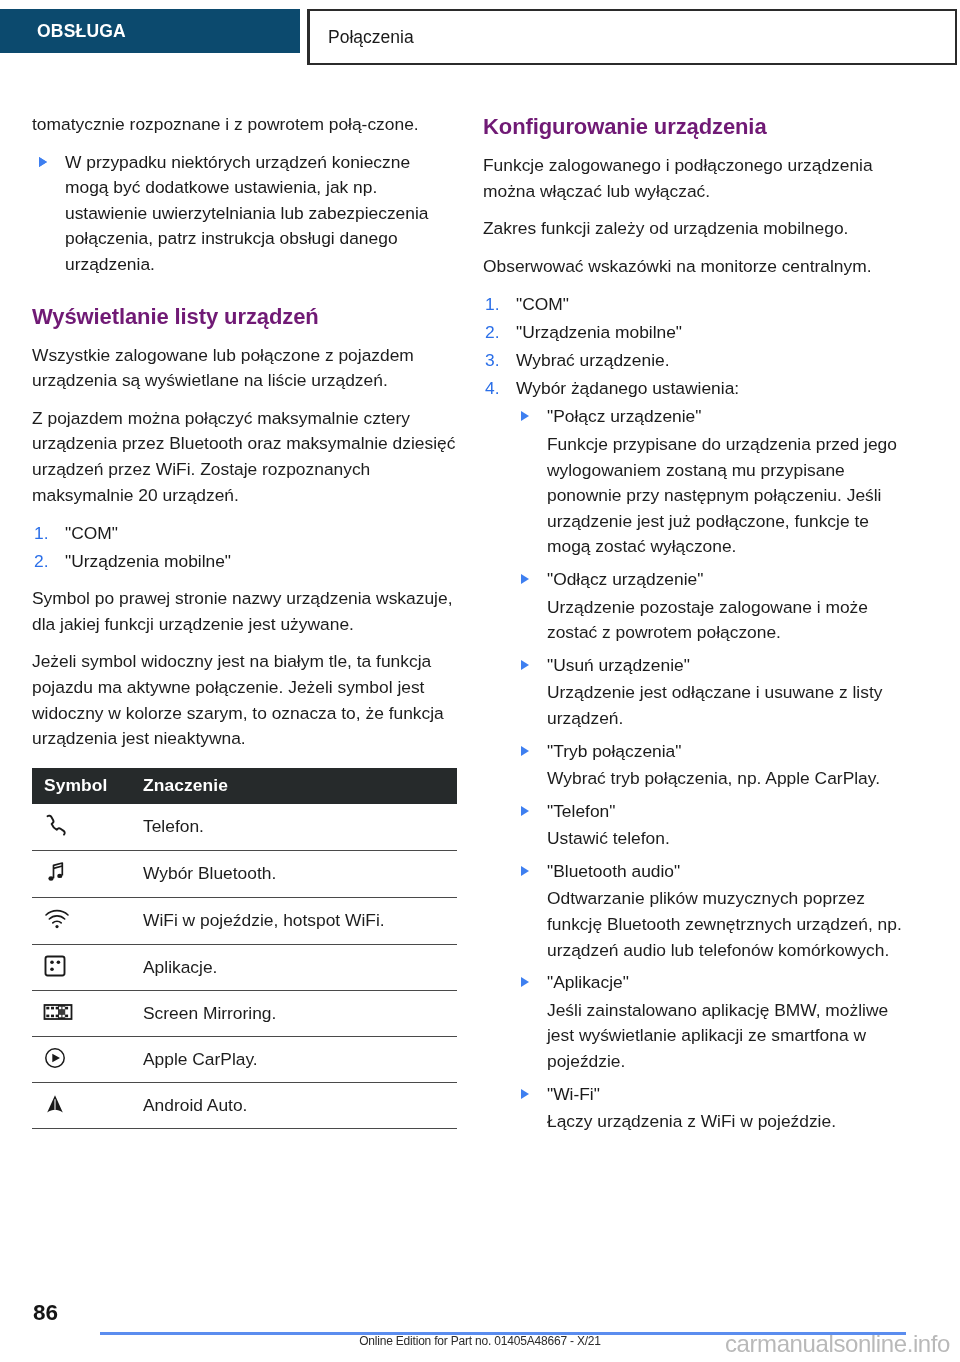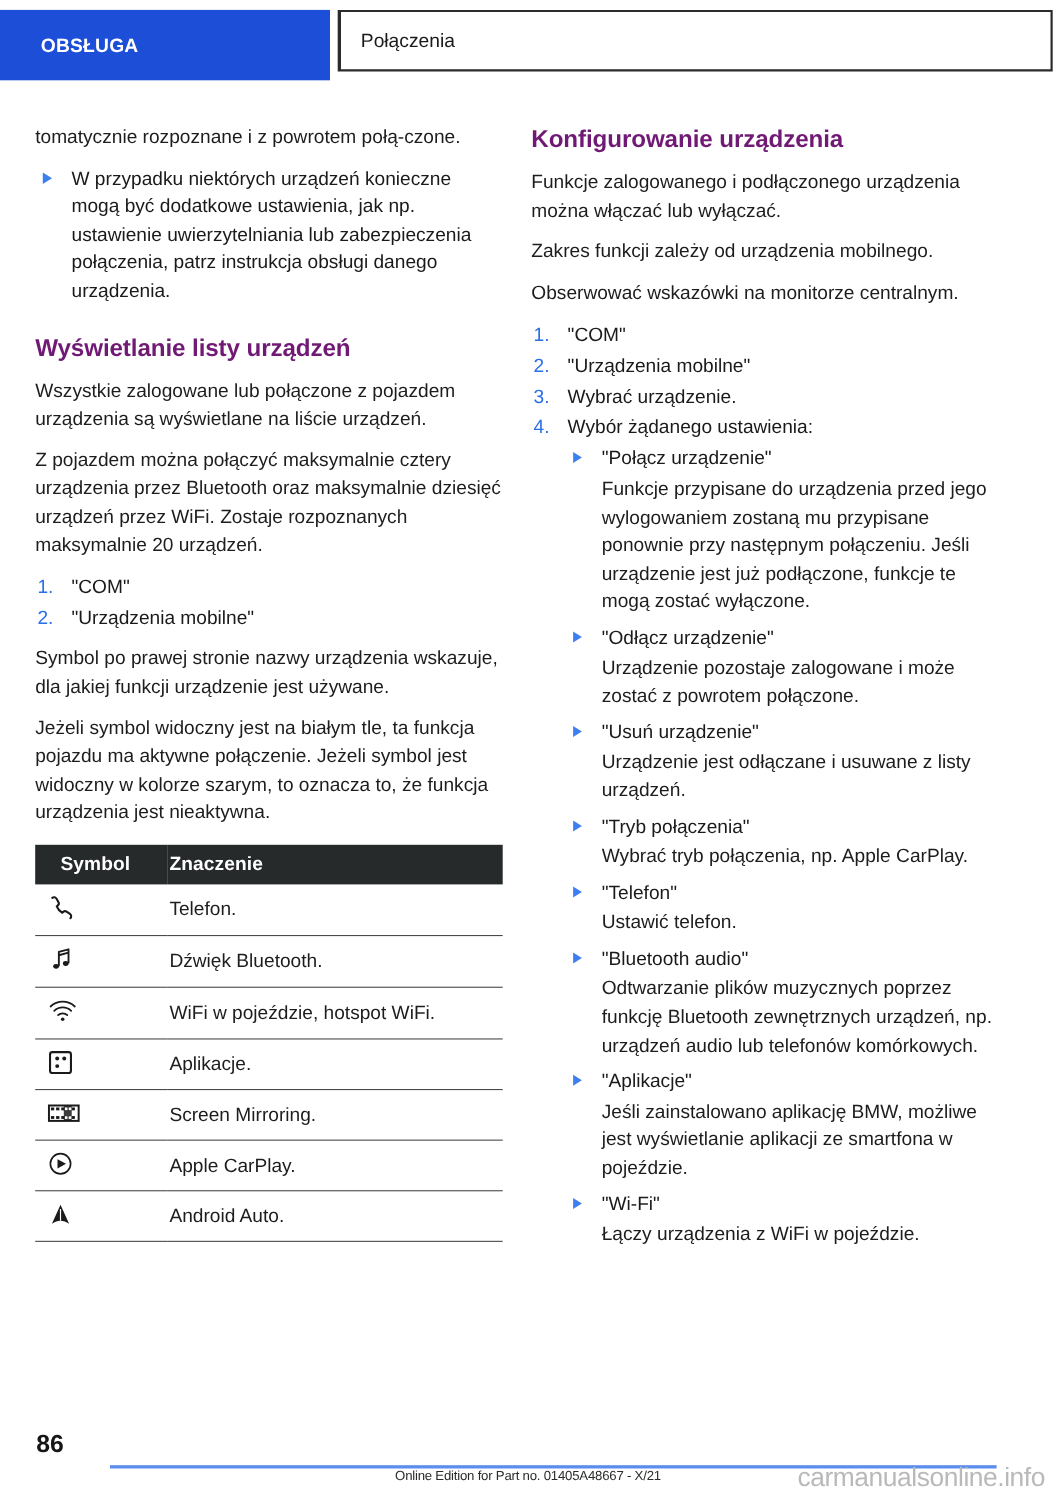--- a/index.html
+++ b/index.html
@@ -22,22 +22,22 @@
     top: 9px;
     left: 0;
     width: 960px;
     height: 56px;
   }
   .header-tab {
     position: absolute;
     left: 0;
     top: 0;
     width: 300px;
-    height: 64px;
-    background: #1d4ed8;
+    height: 44px;
+    background: #0c4a6e;
     display: flex;
     align-items: center;
   }
   .header-tab-label {
     color: #ffffff;
     font-weight: bold;
     font-size: 17.5px;
     letter-spacing: 0.2px;
     padding-left: 37px;
   }
@@ -182,21 +182,21 @@
   }
   table.symbol-table thead th {
     background: #262a2b;
     color: #ffffff;
     font-weight: bold;
     text-align: left;
     font-size: 17.4px;
     padding: 7px 0 8px 0;
     letter-spacing: 0.1px;
   }
-  table.symbol-table thead th.th-symbol { padding-left: 23px; width: 97px; }
+  table.symbol-table thead th.th-symbol { padding-left: 12px; width: 97px; }
   table.symbol-table thead th.th-meaning { padding-left: 2px; }
   table.symbol-table tbody td {
     border-bottom: 1.6px solid #4a4a4a;
     padding: 7px 0 7px 0;
     vertical-align: middle;
     height: 31px;
   }
   table.symbol-table tbody td.cell-symbol {
     width: 97px;
     padding-left: 11px;
@@ -325,21 +325,21 @@
           <td class="cell-symbol">
             <span class="sym-box">
               <svg width="26" height="26" viewBox="0 0 26 26" aria-hidden="true">
                 <path d="M10.5 19.3 V6.4 L19.3 4.0 V16.6" fill="none" stroke="#1a1a1a" stroke-width="1.7" stroke-linejoin="round"></path>
                 <path d="M10.5 9.4 L19.3 7.0" fill="none" stroke="#1a1a1a" stroke-width="1.7"></path>
                 <ellipse cx="8.0" cy="19.5" rx="2.6" ry="2.2" fill="#1a1a1a"></ellipse>
                 <ellipse cx="16.8" cy="16.9" rx="2.6" ry="2.2" fill="#1a1a1a"></ellipse>
               </svg>
             </span>
           </td>
-          <td class="cell-meaning">Dźwięk Bluetooth.</td>
+          <td class="cell-meaning">Wybór Bluetooth.</td>
         </tr>
 
         <tr>
           <td class="cell-symbol">
             <span class="sym-box">
               <svg width="28" height="26" viewBox="0 0 28 26" aria-hidden="true">
                 <path d="M3.0 9.0 A16 16 0 0 1 25.0 9.0" fill="none" stroke="#1a1a1a" stroke-width="1.6" stroke-linecap="round"></path>
                 <path d="M6.3 13.0 A11 11 0 0 1 21.7 13.0" fill="none" stroke="#1a1a1a" stroke-width="1.6" stroke-linecap="round"></path>
                 <path d="M9.8 16.9 A6 6 0 0 1 18.2 16.9" fill="none" stroke="#1a1a1a" stroke-width="1.6" stroke-linecap="round"></path>
                 <circle cx="14" cy="20.6" r="1.6" fill="#1a1a1a"></circle>

